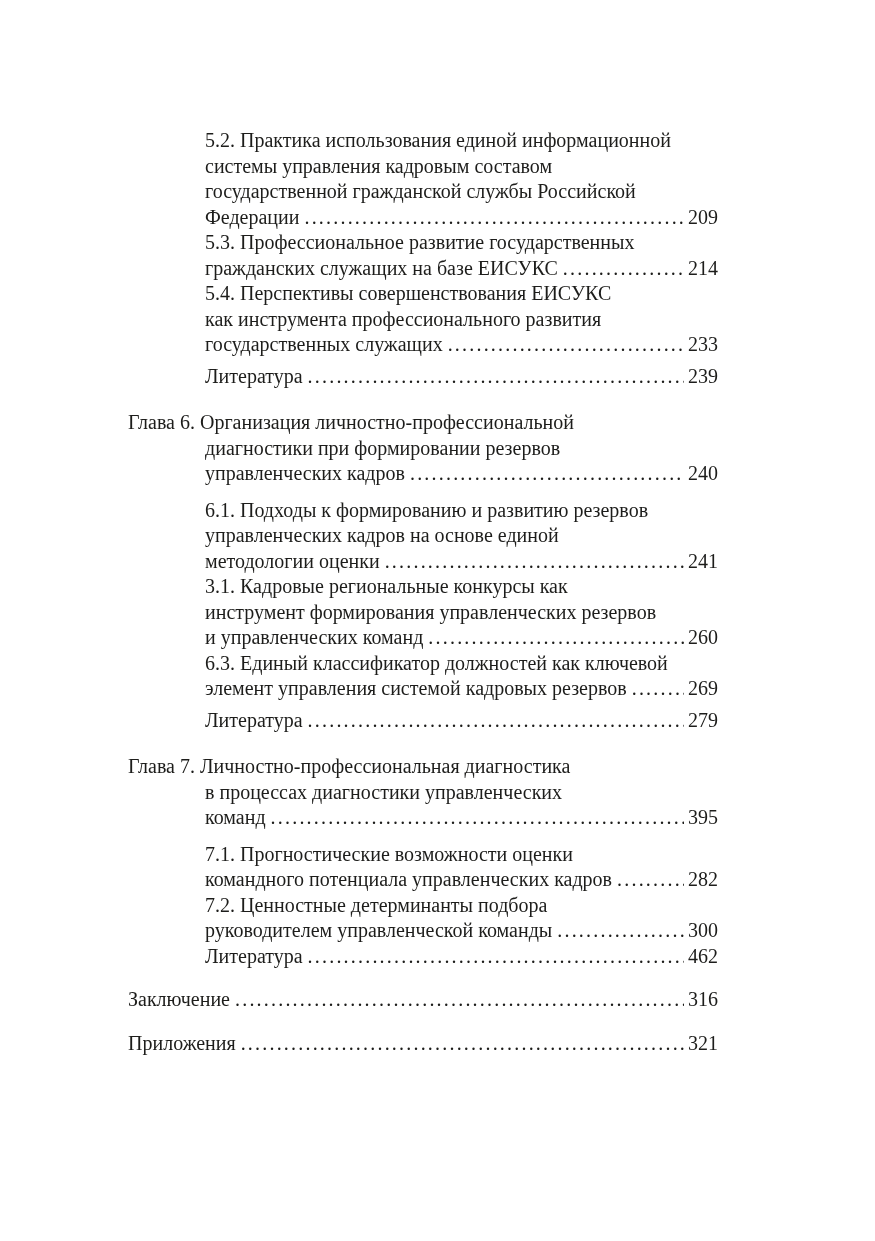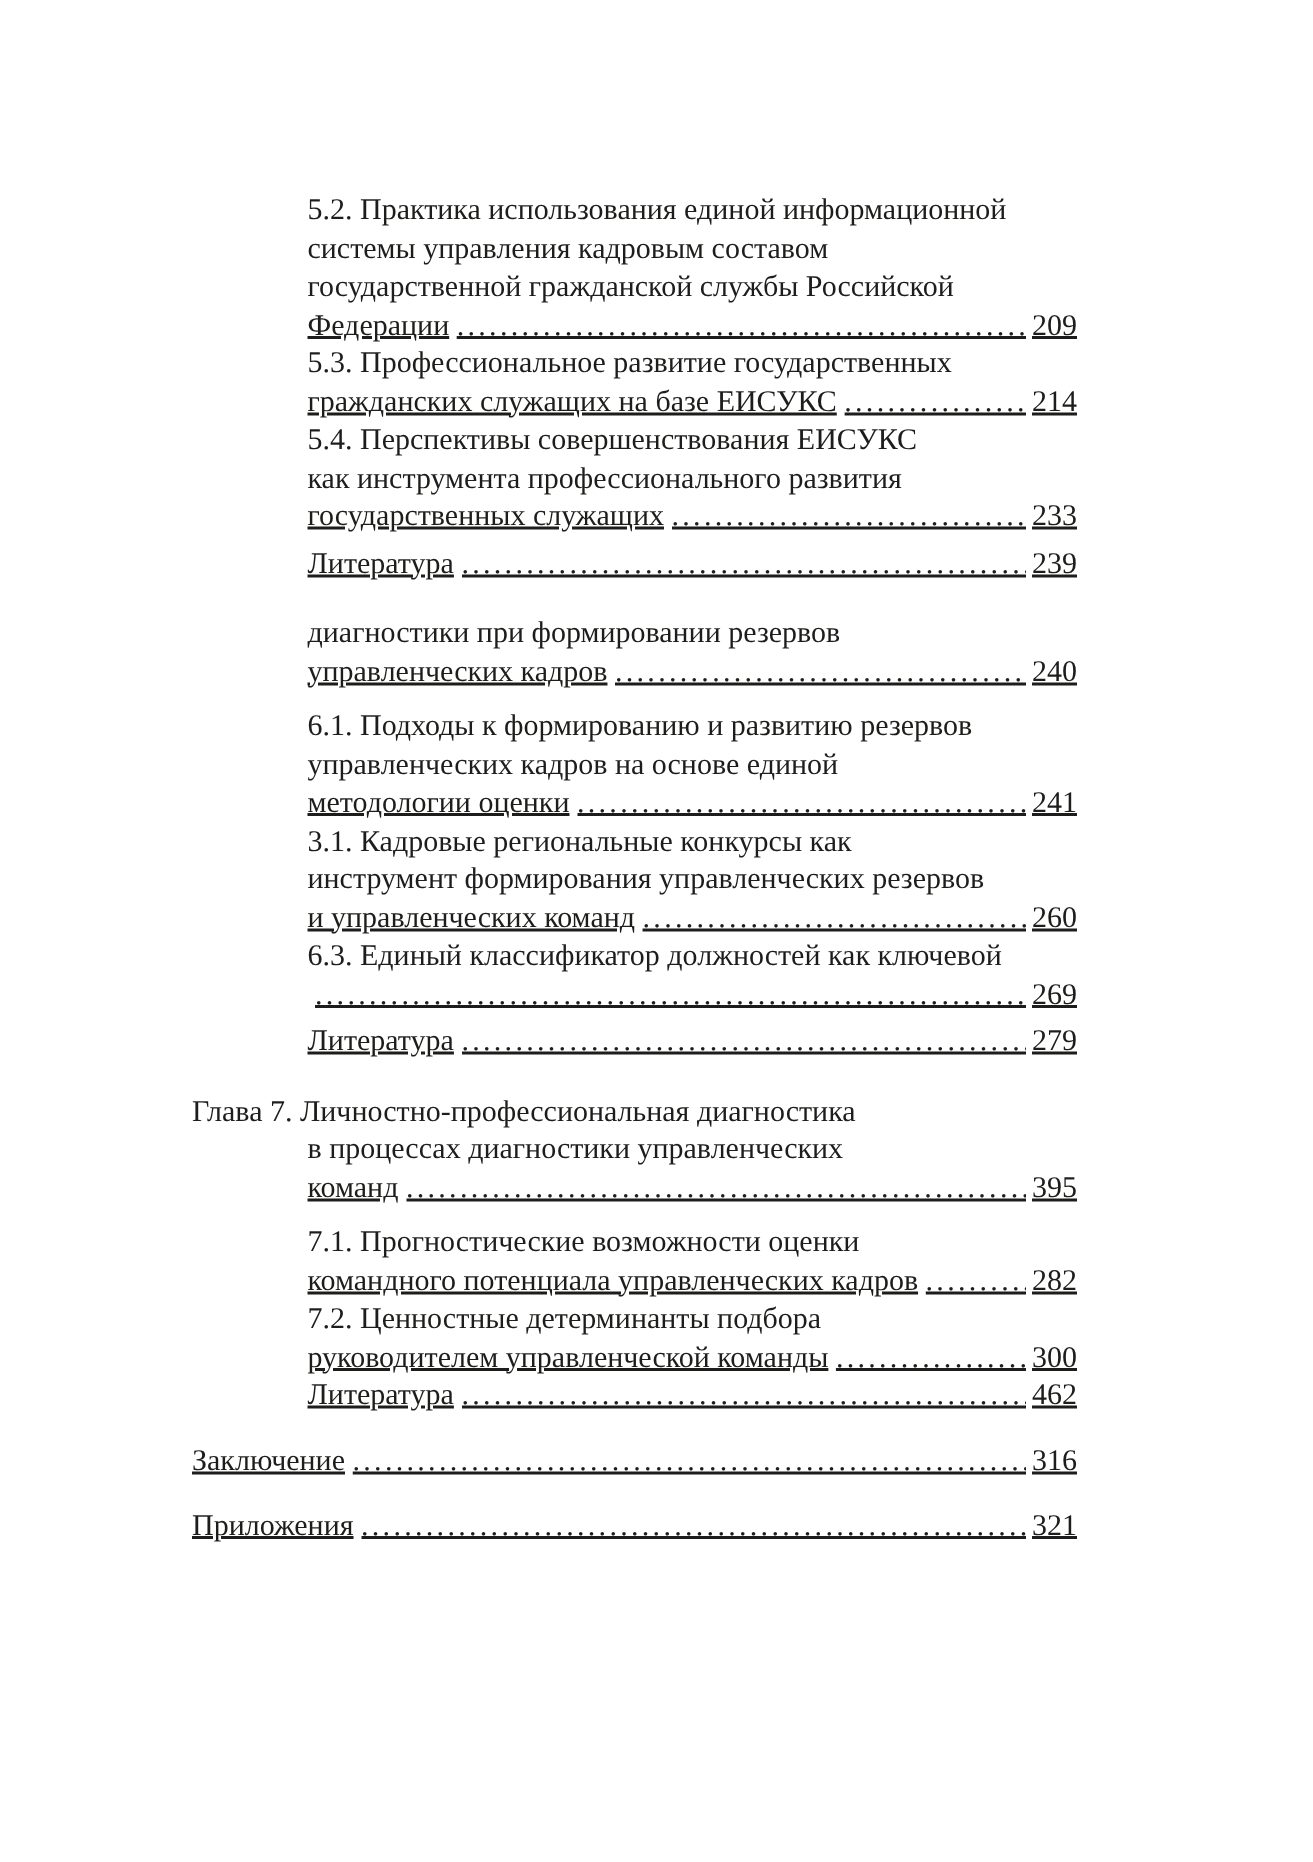--- a/index.html
+++ b/index.html
@@ -24,21 +24,21 @@
     width: 590px;
     font-size: 20px;
     line-height: 25.5px;
   }
   .entry { margin: 0; }
   .ln {
     white-space: nowrap;
     padding-left: 77px; 
   }
   .ln.flush { padding-left: 0; } 
-  .lnlast { display: flex; align-items: flex-start; text-decoration: underline; }
+  .lnlast { display: flex; align-items: flex-start; }
   .lnlast .t { flex: 0 0 auto; white-space: nowrap; }
   .dots {
     flex: 1 1 0;
     min-width: 10px;
     overflow: hidden;
     white-space: nowrap;
     margin-left: 5px;
   }
   .dots::after {
     content: "..................................................................................................................................";
@@ -89,20 +89,21 @@
 
     <section class="entry m-lit">
       <div class="ln lnlast">
         <span class="t">Литература</span>
         <span class="dots"></span>
         <span class="pg">239</span>
       </div>
     </section>
 
     <section class="entry m-ch">
+      <div class="ln flush">Глава 6. Организация личностно-профессиональной</div>
       <div class="ln">диагностики при формировании резервов</div>
       <div class="ln lnlast">
         <span class="t">управленческих кадров</span>
         <span class="dots"></span>
         <span class="pg">240</span>
       </div>
     </section>
 
     <section class="entry m-sub">
       <div class="ln">6.1. Подходы к формированию и развитию резервов</div>
@@ -120,20 +121,21 @@
       <div class="ln lnlast">
         <span class="t">и управленческих команд</span>
         <span class="dots"></span>
         <span class="pg">260</span>
       </div>
     </section>
 
     <section class="entry">
       <div class="ln">6.3. Единый классификатор должностей как ключевой</div>
       <div class="ln lnlast">
+        <span class="t">элемент управления системой кадровых резервов</span>
         <span class="dots"></span>
         <span class="pg">269</span>
       </div>
     </section>
 
     <section class="entry m-lit">
       <div class="ln lnlast">
         <span class="t">Литература</span>
         <span class="dots"></span>
         <span class="pg">279</span>

